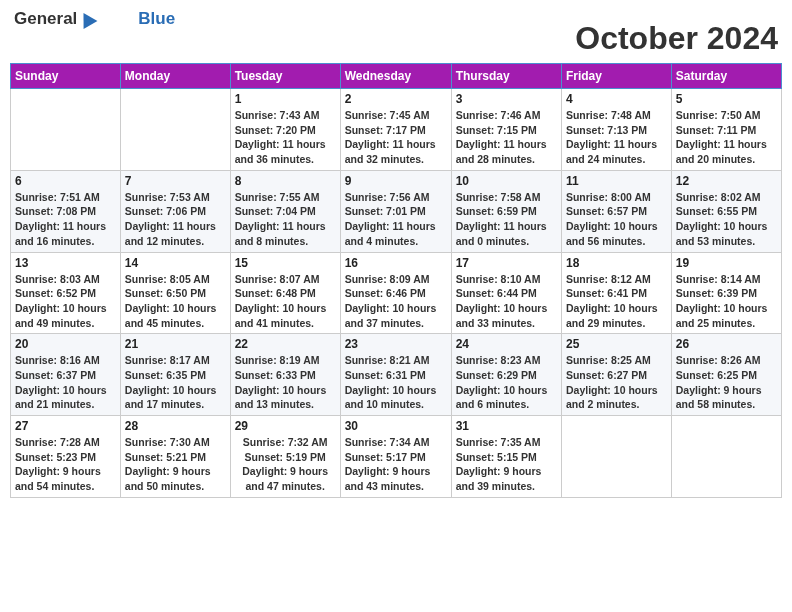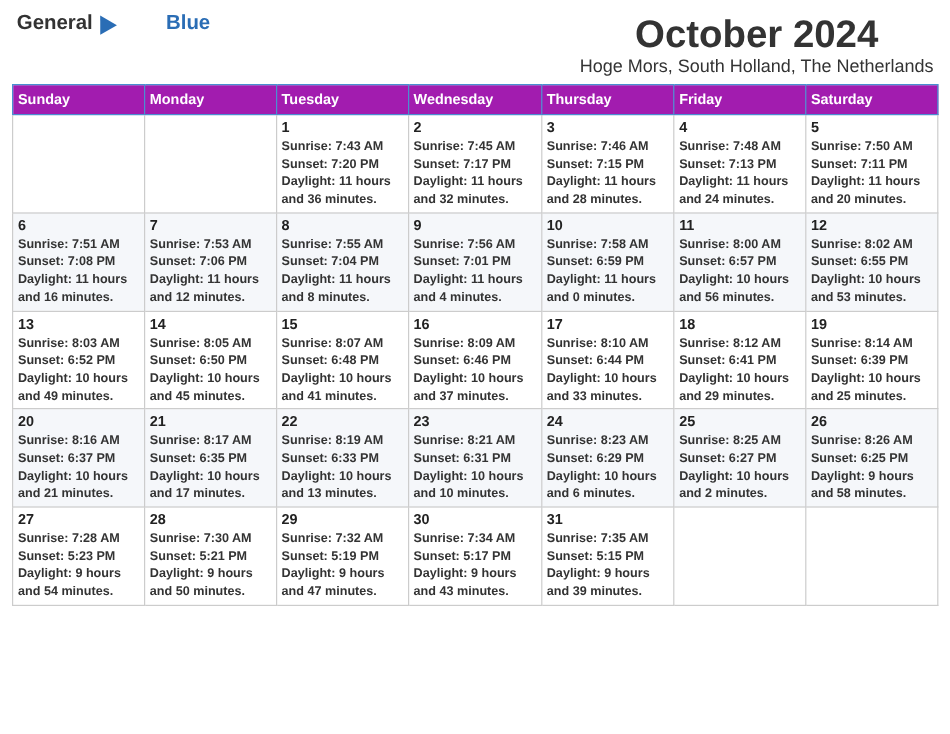--- a/index.html
+++ b/index.html
@@ -36,21 +36,22 @@
       border-right: 8px solid transparent;
       border-bottom: 14px solid #2a6db5;
       transform: rotate(-30deg);
       margin-left: 2px;
     }
     .logo-row {
       display: flex;
       align-items: center;
     }
     .title-area {
-      text-align: center;
+      text-align: right;
+      margin-top: 10px;
     }
     .month-title {
       font-size: 32px;
       font-weight: bold;
       color: #333;
     }
     .location-title {
       font-size: 15px;
       color: #333;
     }
@@ -102,21 +103,20 @@
 <div class="header">
   <div class="logo">
     <div class="logo-row">
       <span class="logo-general">General</span>
       <div class="logo-icon"></div>
     </div>
     <span class="logo-blue">Blue</span>
   </div>
   <div class="title-area">
     <div class="month-title">October 2024</div>
-    <div class="location-title">Hoge Mors, South Holland, The Netherlands</div>
   </div>
 </div>
 
 <table class="calendar">
   <thead>
     <tr>
     <th>Sunday</th>
         <th>Monday</th>
         <th>Tuesday</th>
         <th>Wednesday</th>
@@ -328,21 +328,21 @@
         </td>
         <td>
           <span class="day-num">28</span>
           <div class="day-info" style="white-space: pre-line;">Sunrise: 7:30 AM
 Sunset: 5:21 PM
 Daylight: 9 hours
 and 50 minutes.</div>
         </td>
         <td>
           <span class="day-num">29</span>
-          <div class="day-info" style="white-space: pre-line;">Sunrise: 7:32 AM
+          <div class="day-info" style="white-space: pre-line; text-align: center;">Sunrise: 7:32 AM
 Sunset: 5:19 PM
 Daylight: 9 hours
 and 47 minutes.</div>
         </td>
         <td>
           <span class="day-num">30</span>
           <div class="day-info" style="white-space: pre-line;">Sunrise: 7:34 AM
 Sunset: 5:17 PM
 Daylight: 9 hours
 and 43 minutes.</div>

